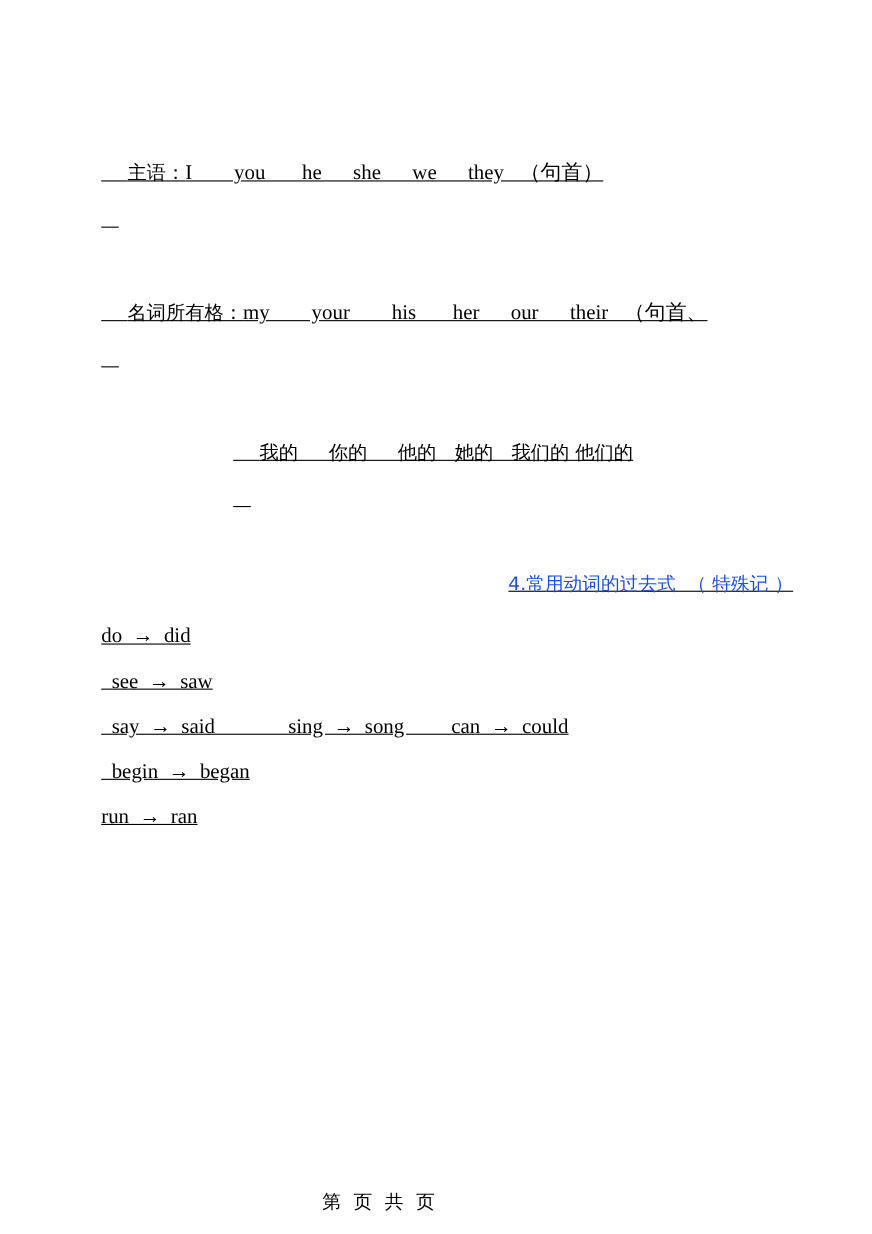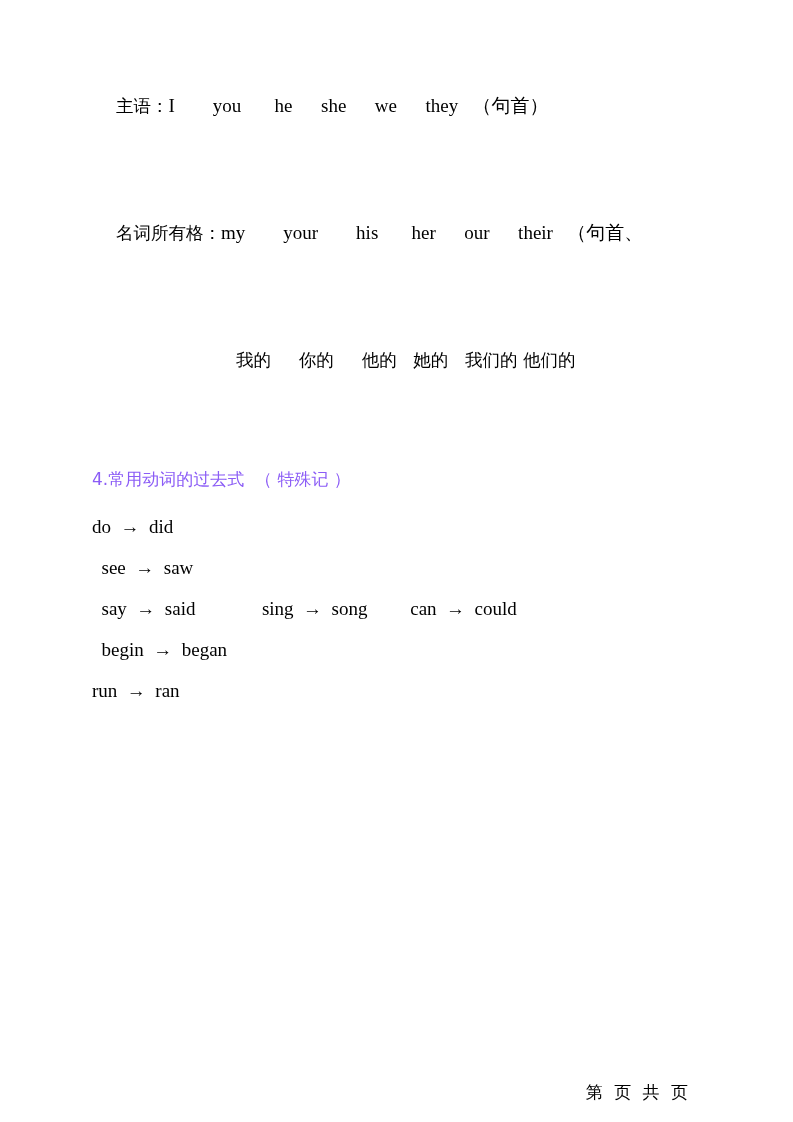--- a/index.html
+++ b/index.html
@@ -13,57 +13,59 @@
     font-family: "Liberation Serif", serif;
     color: #000000;
     position: relative;
     overflow: hidden;
   }
   .page {
     position: relative;
     width: 793px;
     height: 1122px;
     box-sizing: border-box;
-    padding: 43px 72px 0 92px;
+    padding: 95px 72px 0 92px;
+    text-decoration: underline;
   }
   .pron-block {
     margin-bottom: 4px;
   }
   .pron-line {
     white-space: pre;
     line-height: 42px;
   }
   .cnlab {
     font-family: "DejaVu Sans", "Liberation Sans", sans-serif;
     font-size: 17.5px;
   }
   .en {
     font-family: "Liberation Serif", serif;
     font-size: 19px;
   }
   .section-head {
-    color: #8b5cf6;
+    color: #1d4ed8;
     font-family: "DejaVu Sans", "Liberation Sans", sans-serif;
     font-size: 17px;
     line-height: 30px;
     white-space: pre;
+    text-align: right;
   }
   .sec4 { margin-top: 40px; margin-bottom: 12px; }
   .verb-line {
     white-space: pre;
     font-family: "Liberation Serif", serif;
     font-size: 19px;
     line-height: 41px;
   }
   .footer {
     position: absolute;
     bottom: 18px;
     left: 0;
     width: 691px;
-    text-align: right;
+    text-align: center;
     font-family: "DejaVu Sans", "Liberation Sans", sans-serif;
     font-size: 17px;
     letter-spacing: 3px;
     color: #000;
   }
 </style>
 </head>
 <body>
 
 <div class="page">

